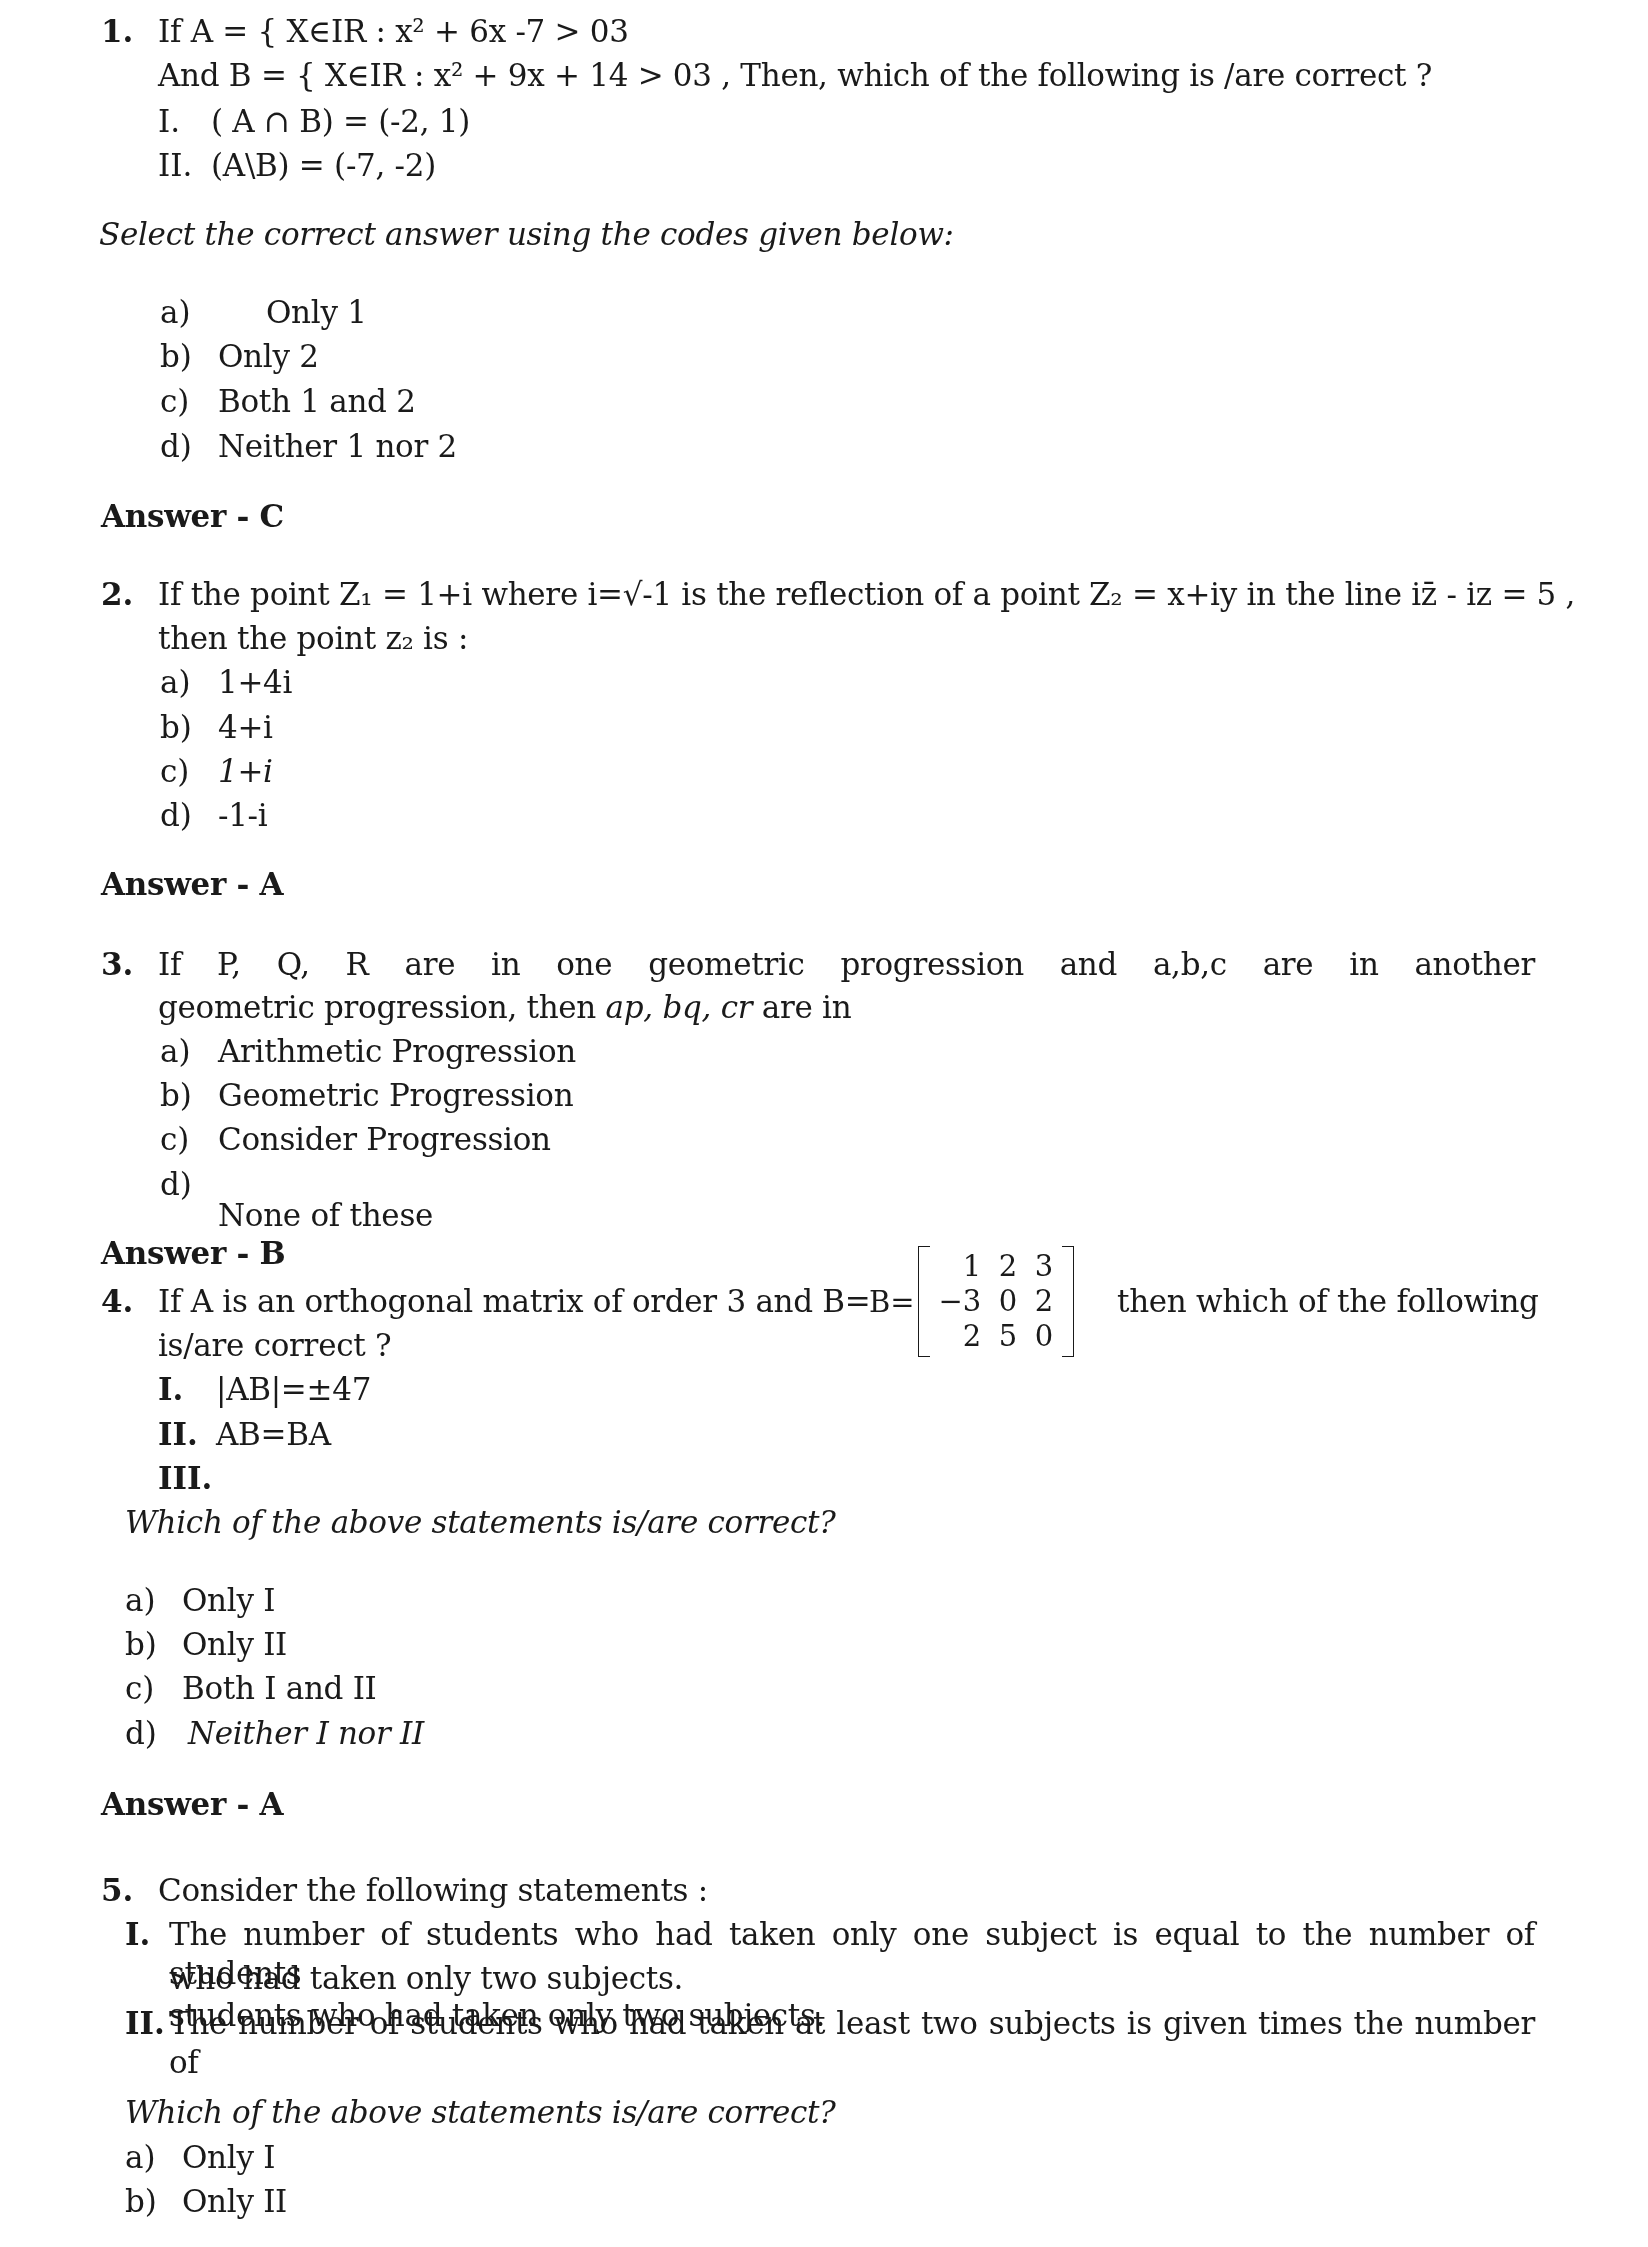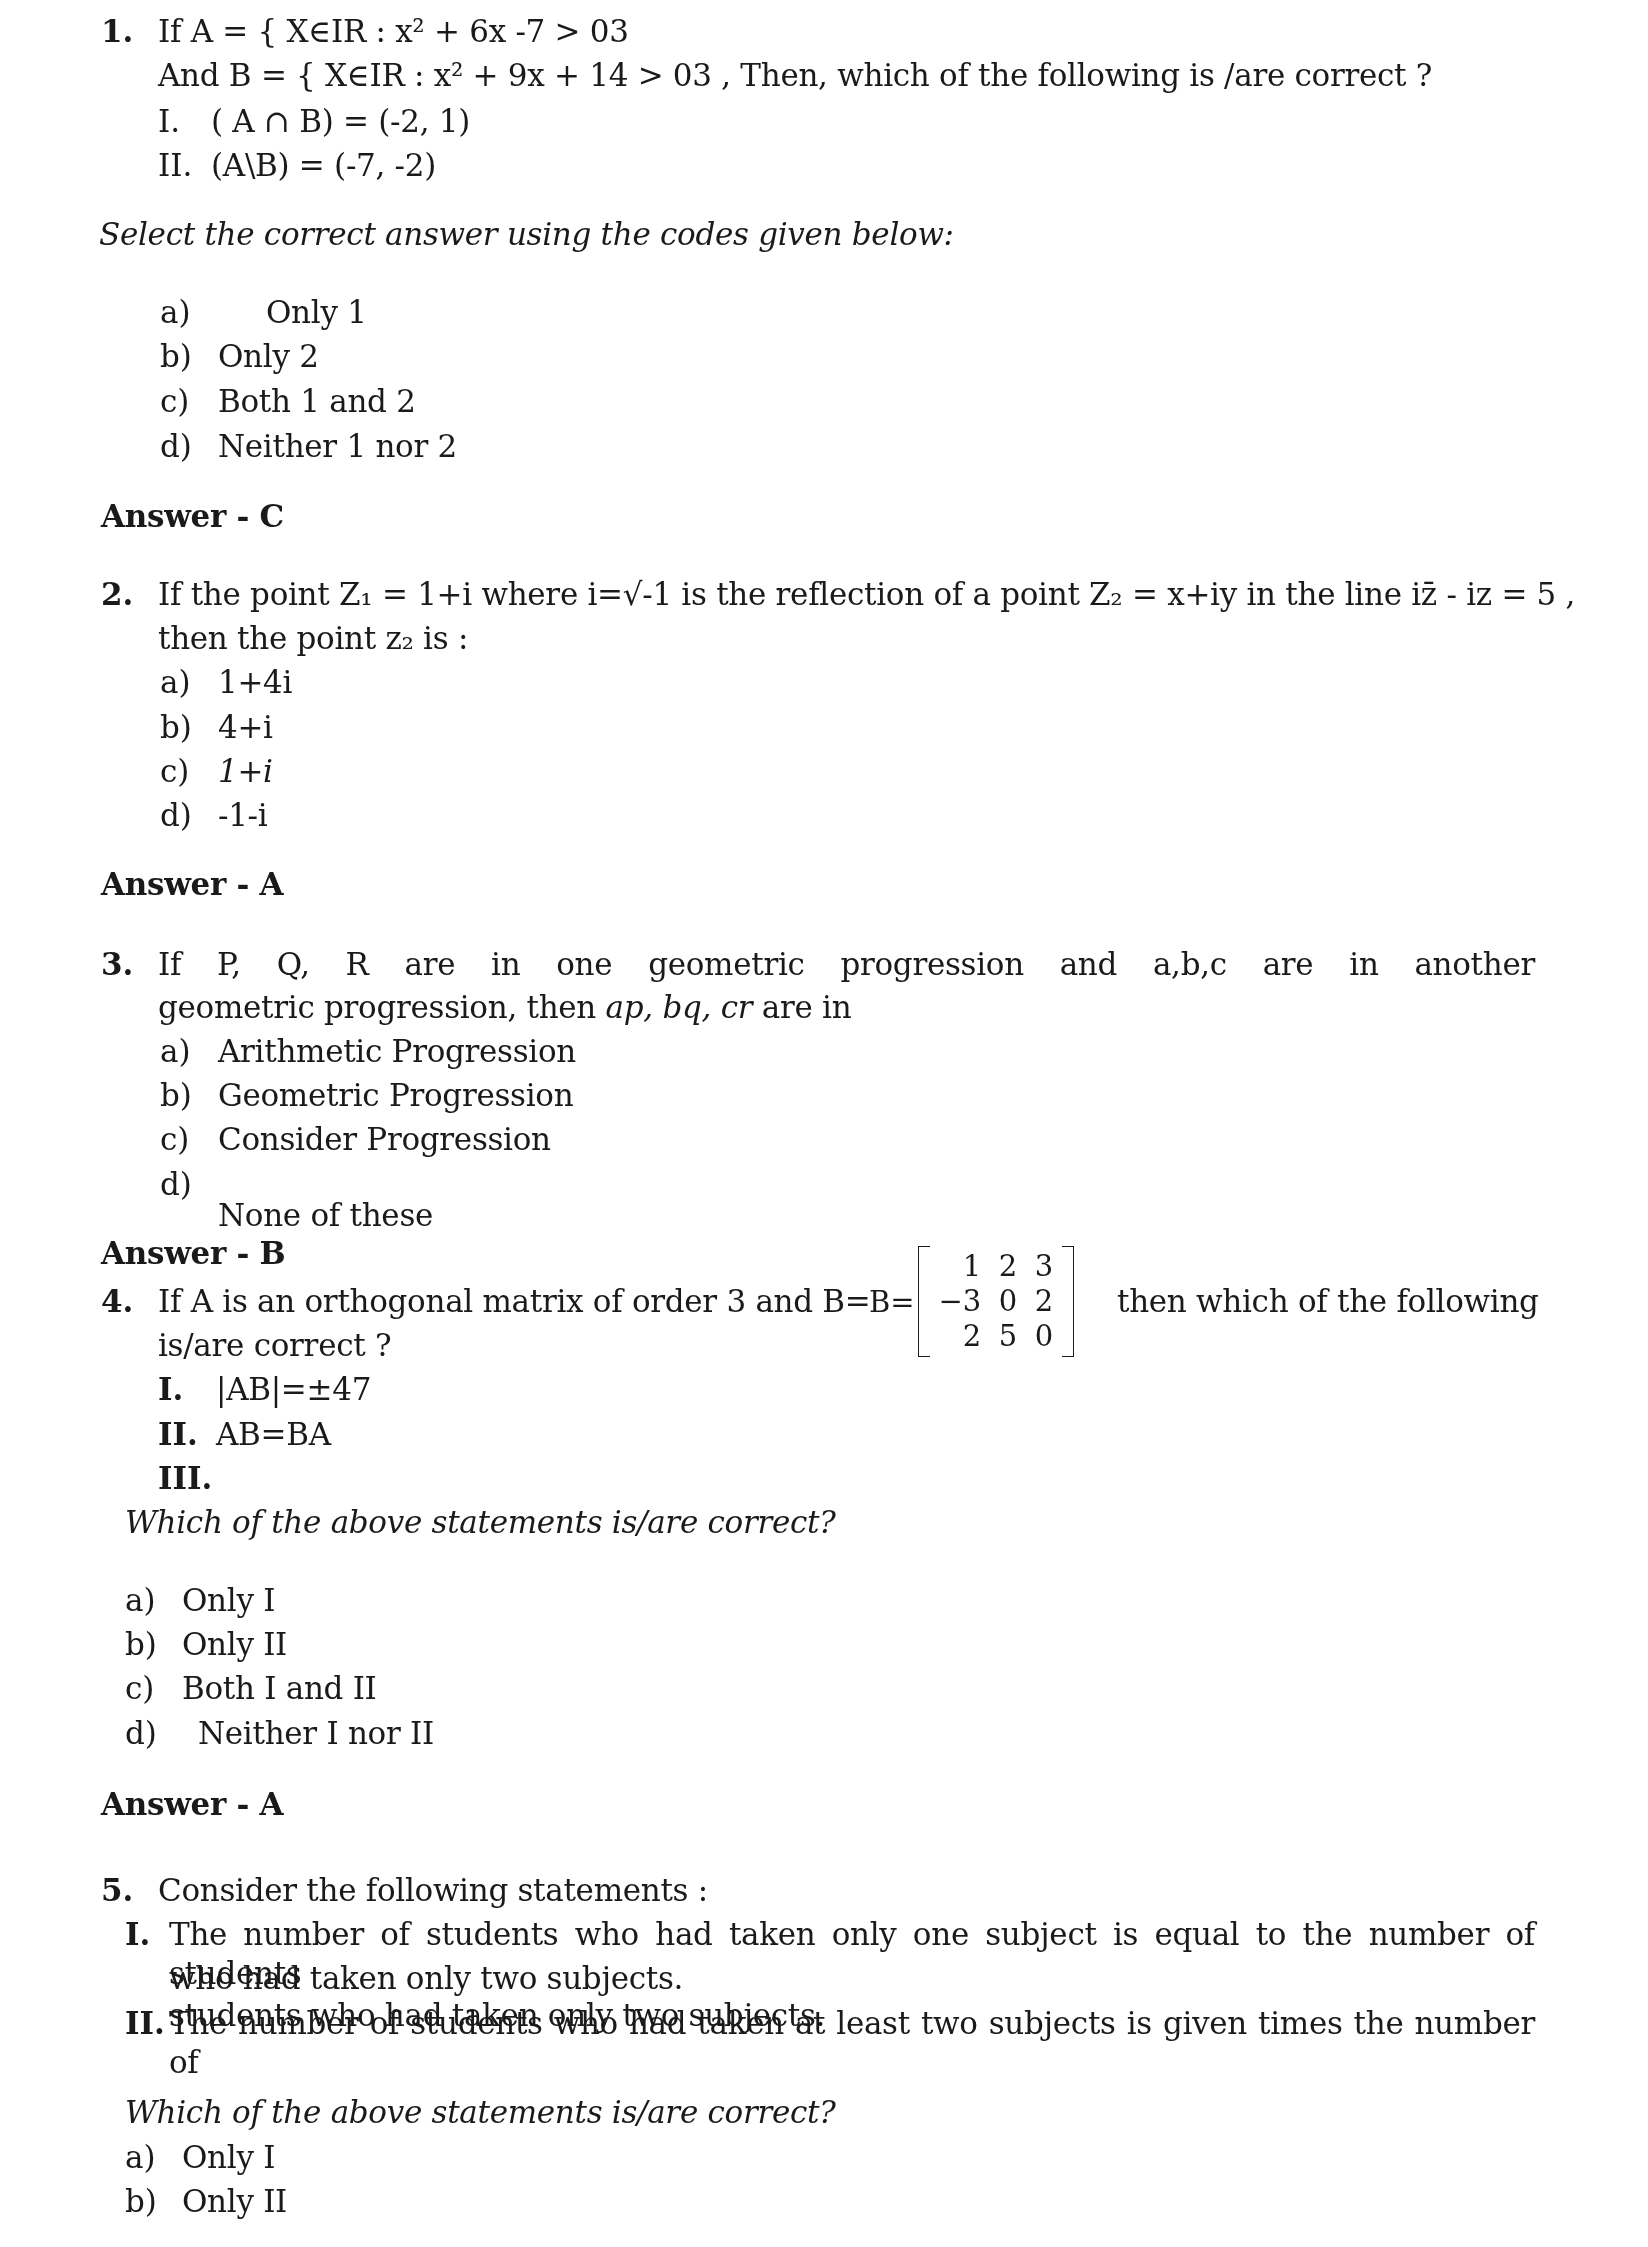--- a/index.html
+++ b/index.html
@@ -142,21 +142,21 @@
   <div>
     <span class="opt-l" style="left:125px; top:1625px;">b)</span>
     <span class="ln" style="left:182px; top:1625px;">Only II</span>
   </div>
   <div>
     <span class="opt-l" style="left:125px; top:1669px;">c)</span>
     <span class="ln" style="left:182px; top:1669px;">Both I and II</span>
   </div>
   <div>
     <span class="opt-l" style="left:125px; top:1714px;">d)</span>
-    <span class="ln" style="left:198px; top:1714px;">Neither I nor II</span>
+    <span class="ln" style="left:188px; top:1714px;font-style:italic;">Neither I nor II</span>
   </div>
   <div class="ln bold" style="left:101px; top:1785px;">Answer - A</div>
 </div>
 
 <div>
   <span class="num" style="left:101px; top:1871px;">5.</span>
   <div class="ln" style="left:158px; top:1871px;">Consider the following statements :</div>
 
   <span class="opt-l bold" style="left:125px; top:1915px;">I.</span>
   <div class="ln justify" style="left:169px; top:1915px; width:1366px;">The number of students who had taken only one subject is equal to the number of students</div>

